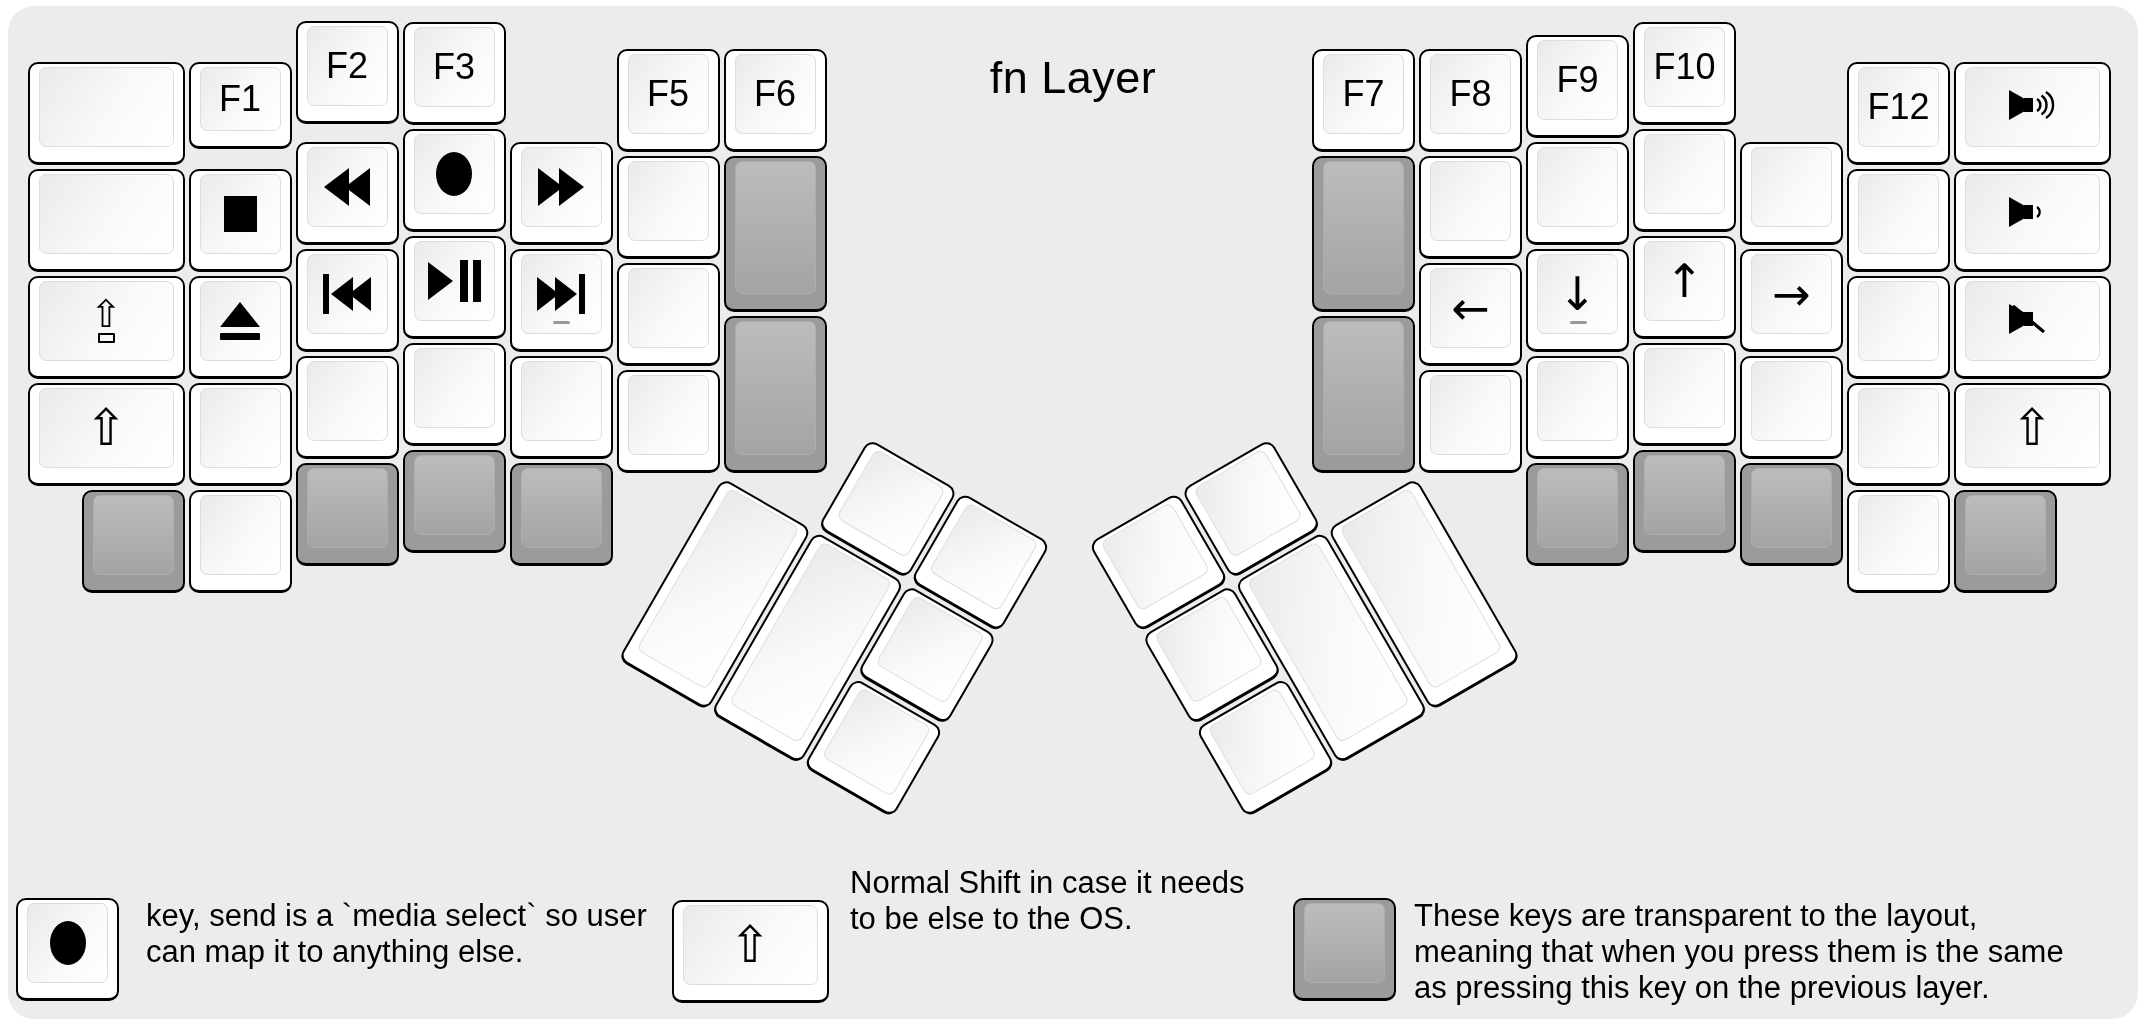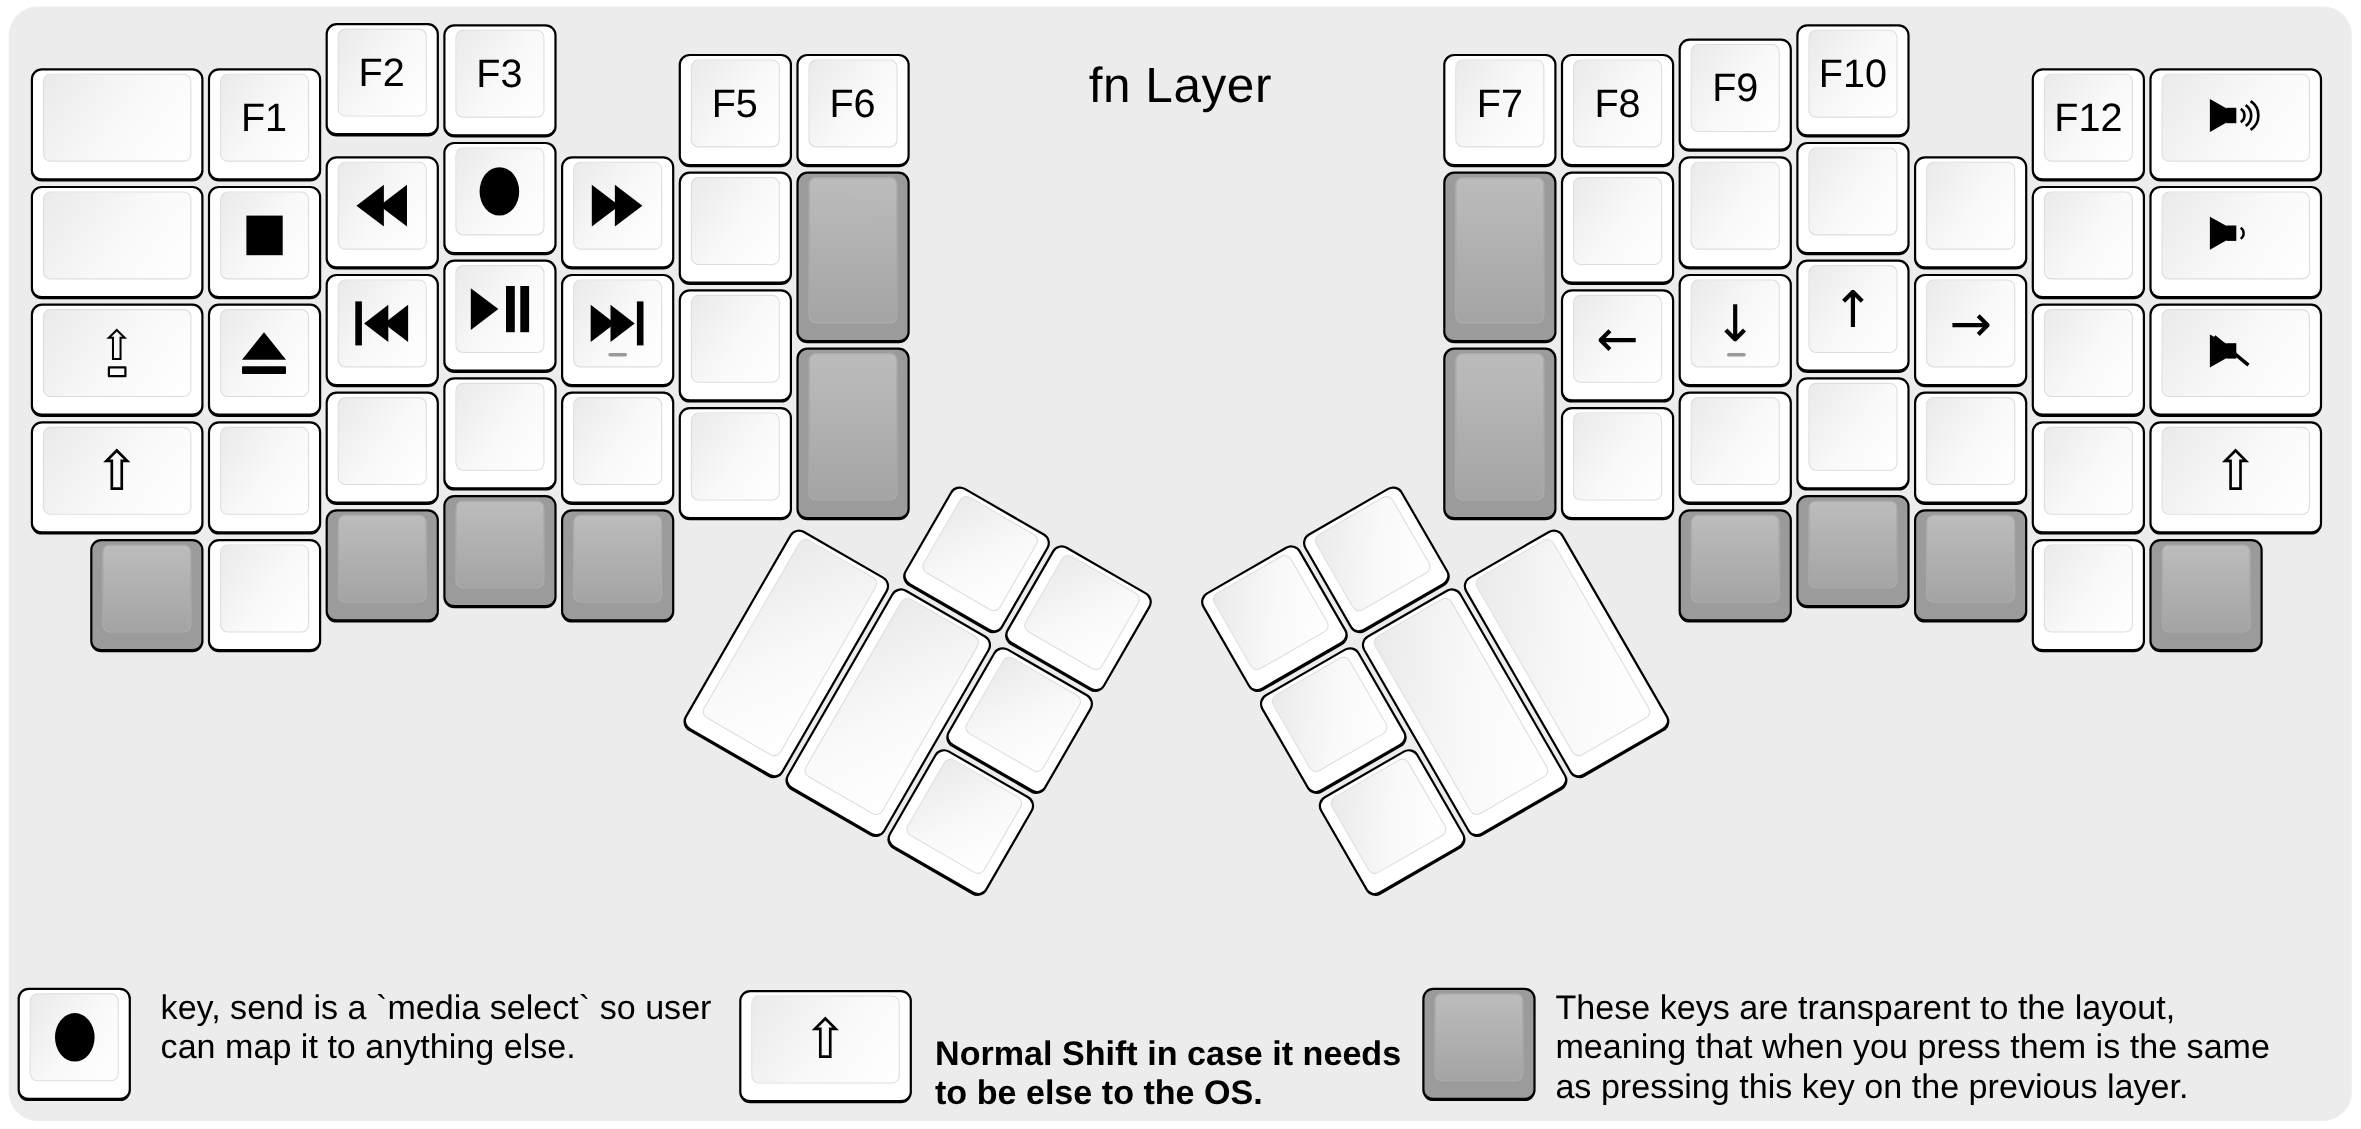--- a/index.html
+++ b/index.html
@@ -69,21 +69,21 @@
           <span class="glyph">⇧</span>
           <div class="capsbox"></div>
         </div>
       </div>
     </div>
     <div class="key" style="left: 2px; top: 363.125px; width: 156.5px; height: 103px;">
       <div class="cap">
         <span class="glyph ic-shift">⇧</span>
       </div>
     </div>
-    <div class="key" style="left: 162.5px; top: 42.125px; width: 103px; height: 103px;">
+    <div class="key" style="left: 162.5px; top: 42.125px; width: 103px; height: 87px;">
       <div class="cap">
         <span class="klabel">F1</span>
       </div>
     </div>
     <div class="key" style="left: 162.5px; top: 149.125px; width: 103px; height: 103px;">
       <div class="cap">
         <div class="ic-stop"></div>
       </div>
     </div>
     <div class="key" style="left: 162.5px; top: 256.125px; width: 103px; height: 103px;">
@@ -394,21 +394,21 @@
     <div>can map it to anything else.</div>
   </div>
 
   <div class="legend-item-key" style="left:670px;top:898px;">
       <div class="key" style="left: 2px; top: 2px; width: 156.5px; height: 103px;">
         <div class="cap">
           <span class="glyph ic-shift">⇧</span>
         </div>
       </div>
     </div>
-  <div class="legend-text" style="left:850px;top:940px;font-weight:bold;">
+  <div class="legend-text" style="left:850px;top:865px;">
     <div>Normal Shift in case it needs</div>
     <div>to be else to the OS.</div>
   </div>
 
   <div class="legend-item-key" style="left:1291px;top:896px;">
       <div class="key gray" style="left: 2px; top: 2px; width: 103px; height: 103px;">
         <div class="cap"></div>
       </div>
     </div>
   <div class="legend-text" style="left:1414px;top:898px;">

